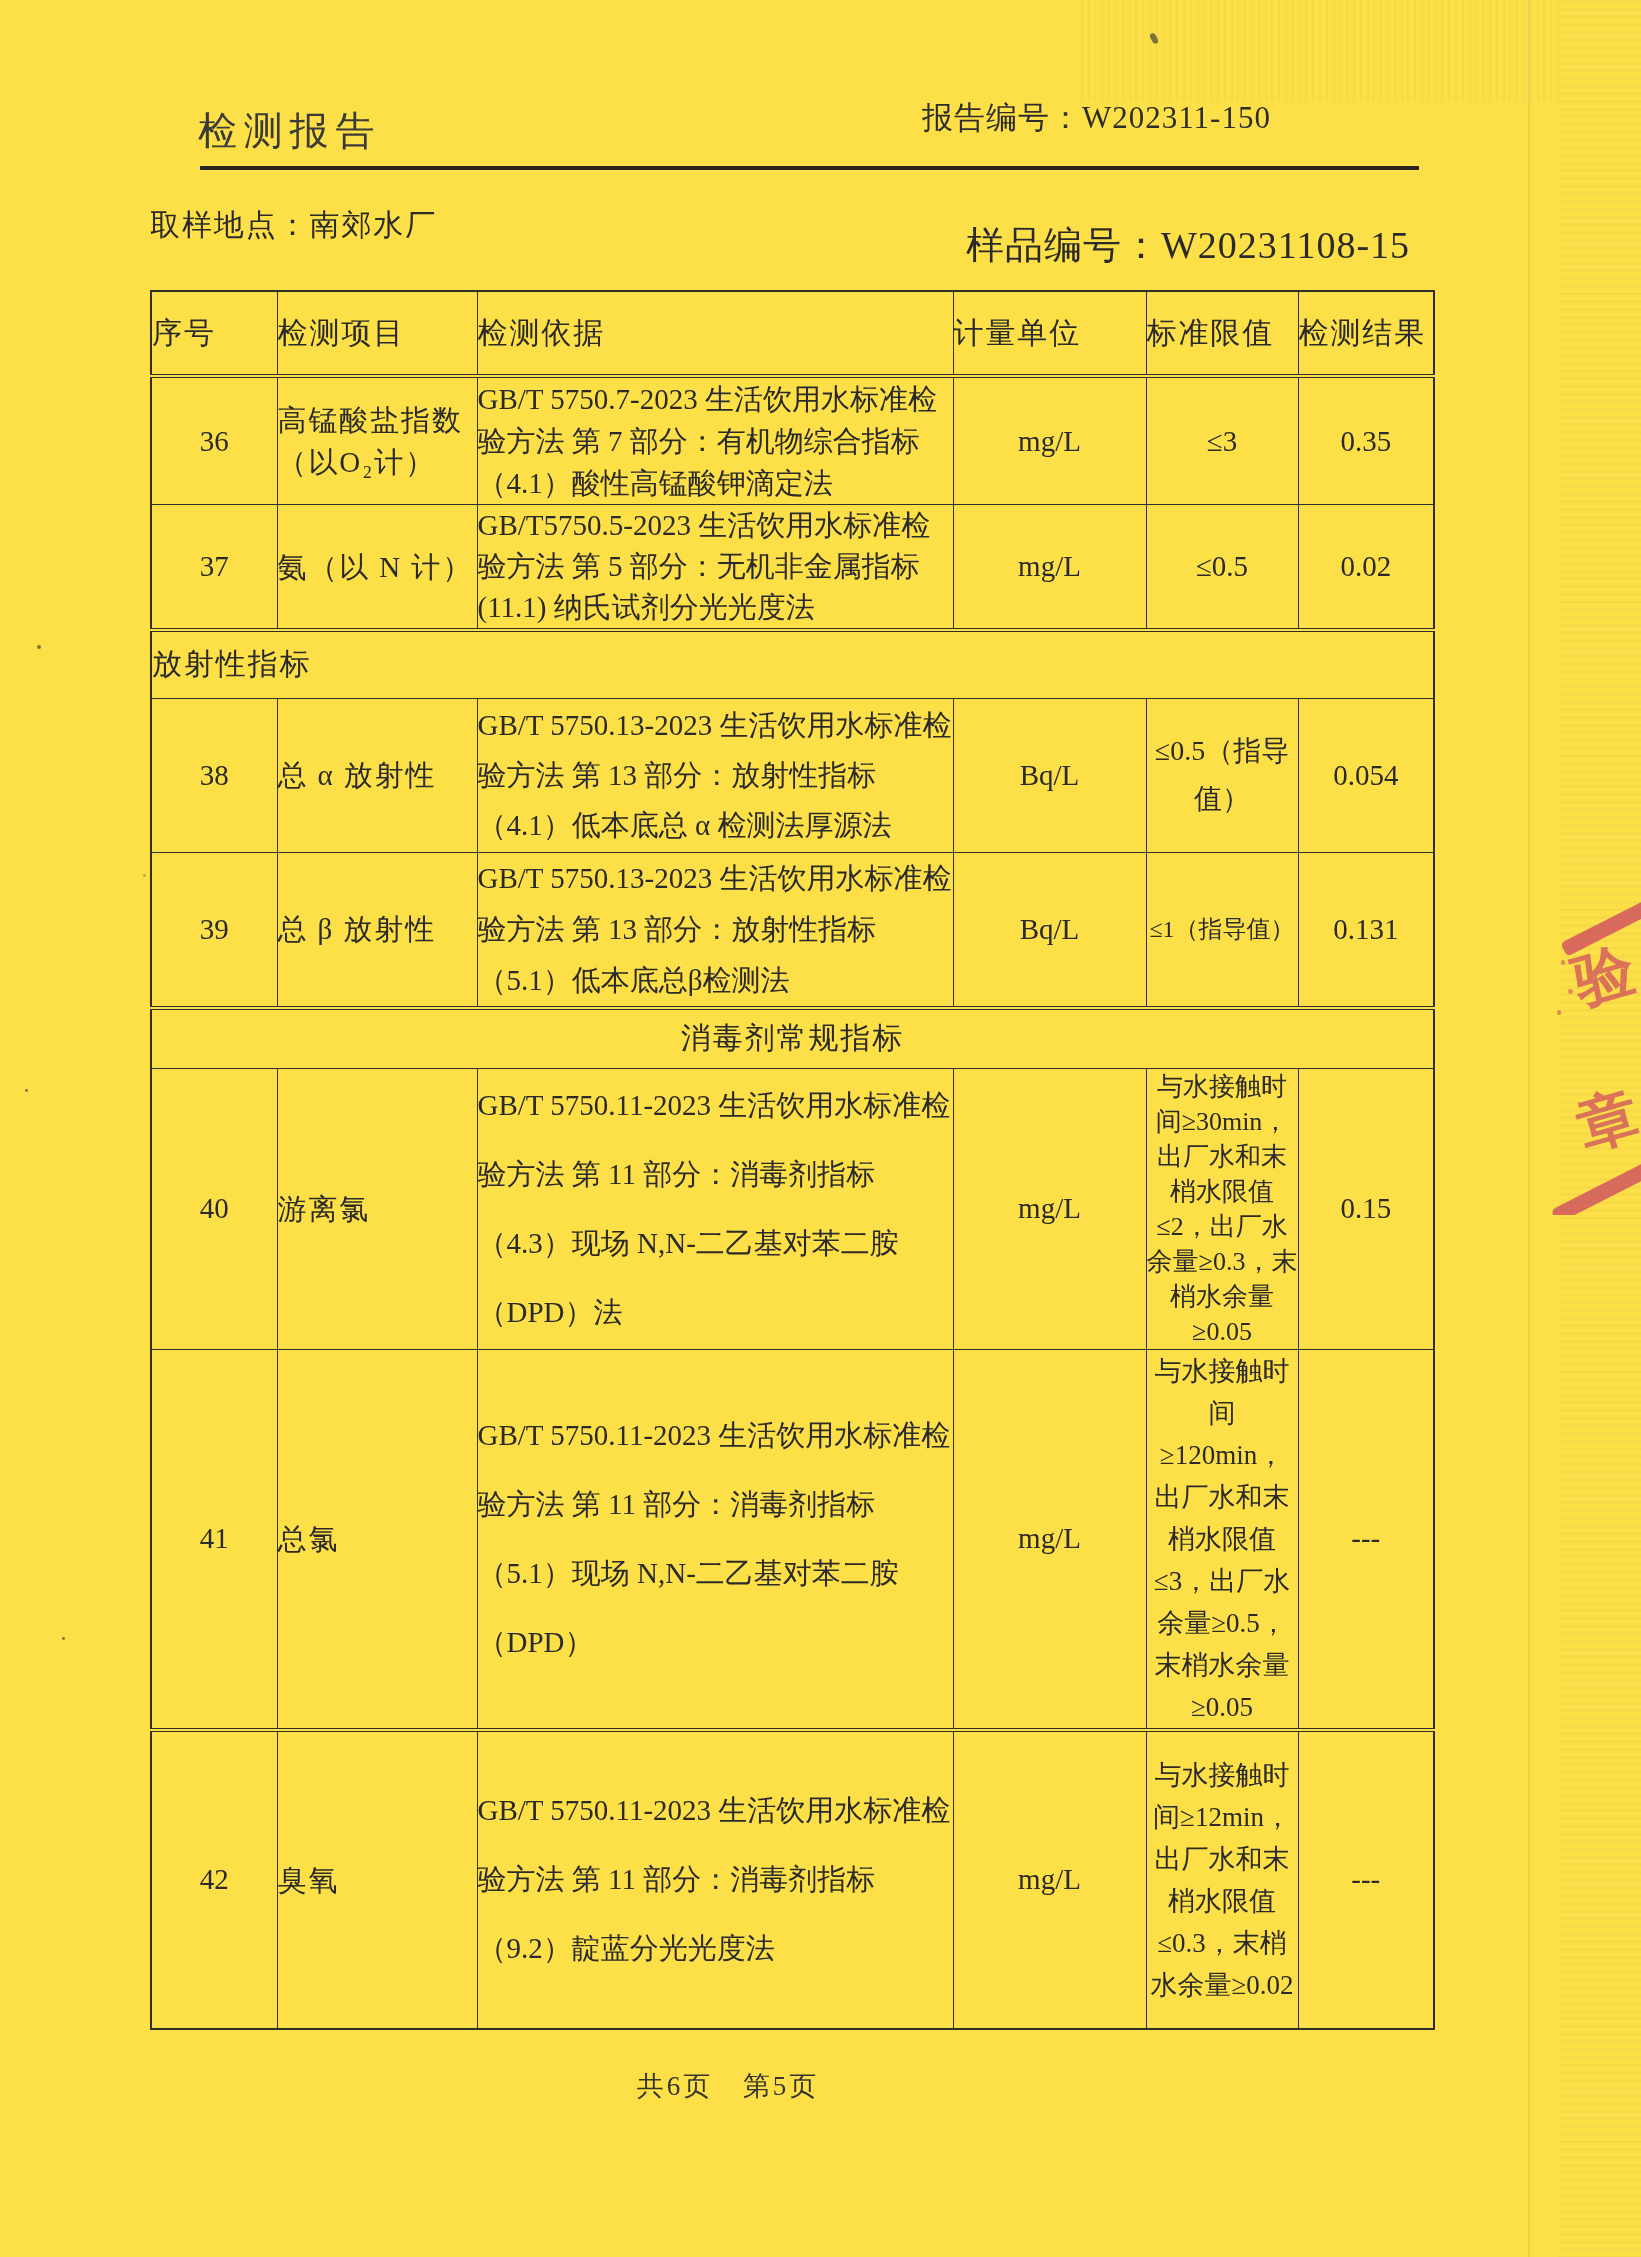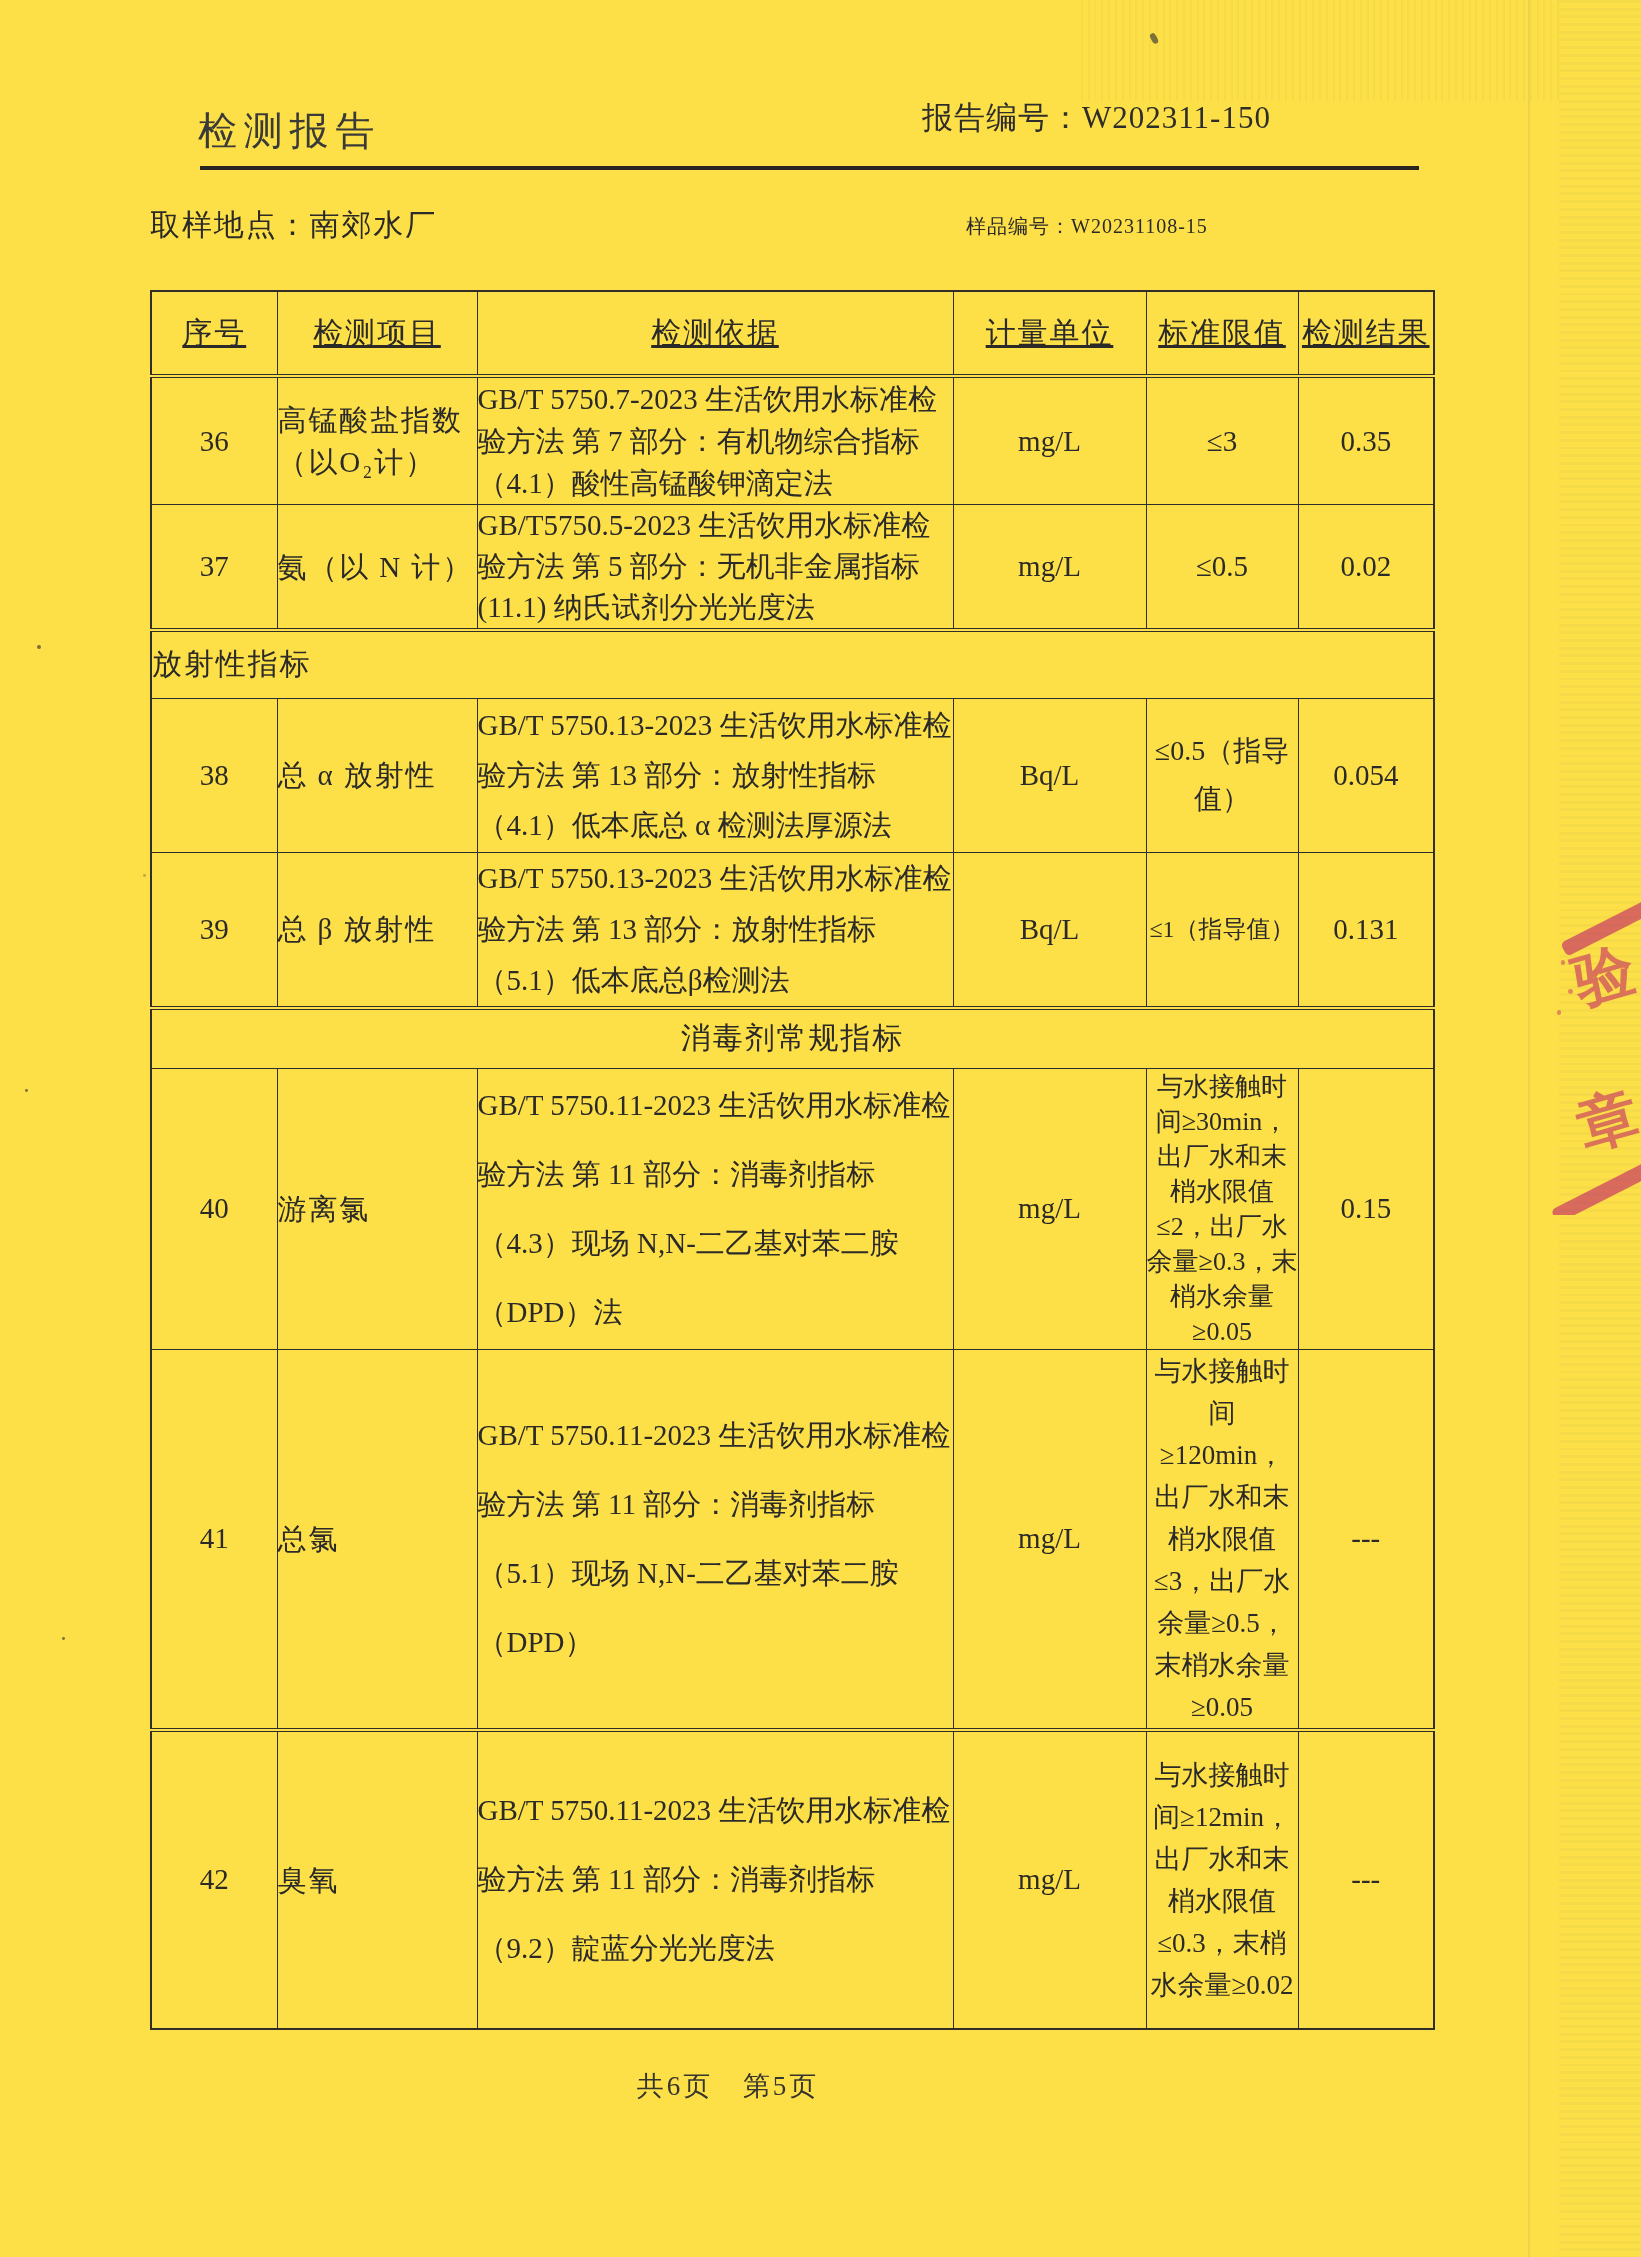--- a/index.html
+++ b/index.html
@@ -24,22 +24,22 @@
   }
   .header-rule{
     position:absolute;left:200px;top:166px;
     width:1219px;height:3.9px;background:#262522;
   }
   .sub-left{
     position:absolute;left:150px;top:205px;
     font-size:30px;letter-spacing:1.9px;white-space:nowrap;
   }
   .sub-right{
-    position:absolute;left:966px;top:213px;
-    font-size:20px;letter-spacing:1px;white-space:nowrap;
+    position:absolute;left:966px;top:220px;
+    font-size:38px;letter-spacing:1px;white-space:nowrap;
   }
   
   table.doc{
     position:absolute;left:150px;top:290px;
     width:1282px;table-layout:fixed;
     border-collapse:collapse;
     border:2.9px solid #2f2e2b;
   }
   table.doc th,table.doc td{
     border:1.9px solid #2f2e2b;
@@ -48,21 +48,21 @@
     color:#2b2a28;
     overflow:hidden;
   }
   tr.thick>th,tr.thick>td{border-bottom:4.8px double #2f2e2b;}
   tr.hrow{height:85px;}
   tr.r36{height:127px;} tr.r37{height:124px;}
   tr.s1{height:68px;}
   tr.r38{height:154px;} tr.r39{height:156px;}
   tr.s2{height:60px;}
   tr.r40{height:280px;} tr.r41{height:338px;} tr.r42{height:299px;}
-  th.h{font-size:30px;text-align:center;letter-spacing:1.9px;text-decoration:underline;}
+  th.h{font-size:30px;text-align:left;letter-spacing:1.9px;}
   td.c{font-size:29px;text-align:center;}
   td.item{font-size:29px;text-align:left;padding:0 8.7px;letter-spacing:1.9px;line-height:42px;}
   td.method{font-size:29px;text-align:left;padding:1.9px 9.7px;}
   td.m44{line-height:42px;} td.m43{line-height:41px;}
   td.m53{line-height:50px;} td.m54{line-height:51px;}
   td.m56{line-height:69px;}
   td.limit{font-size:29px;text-align:center;}
   td.limit-wrap{font-size:28px;line-height:48px;text-align:center;padding:0 5.8px;}
   td.limit-nowrap{font-size:24px;text-align:center;white-space:nowrap;}
   td.limit-long-a{font-size:26px;line-height:35px;text-align:center;padding:1.9px 4.8px;}

